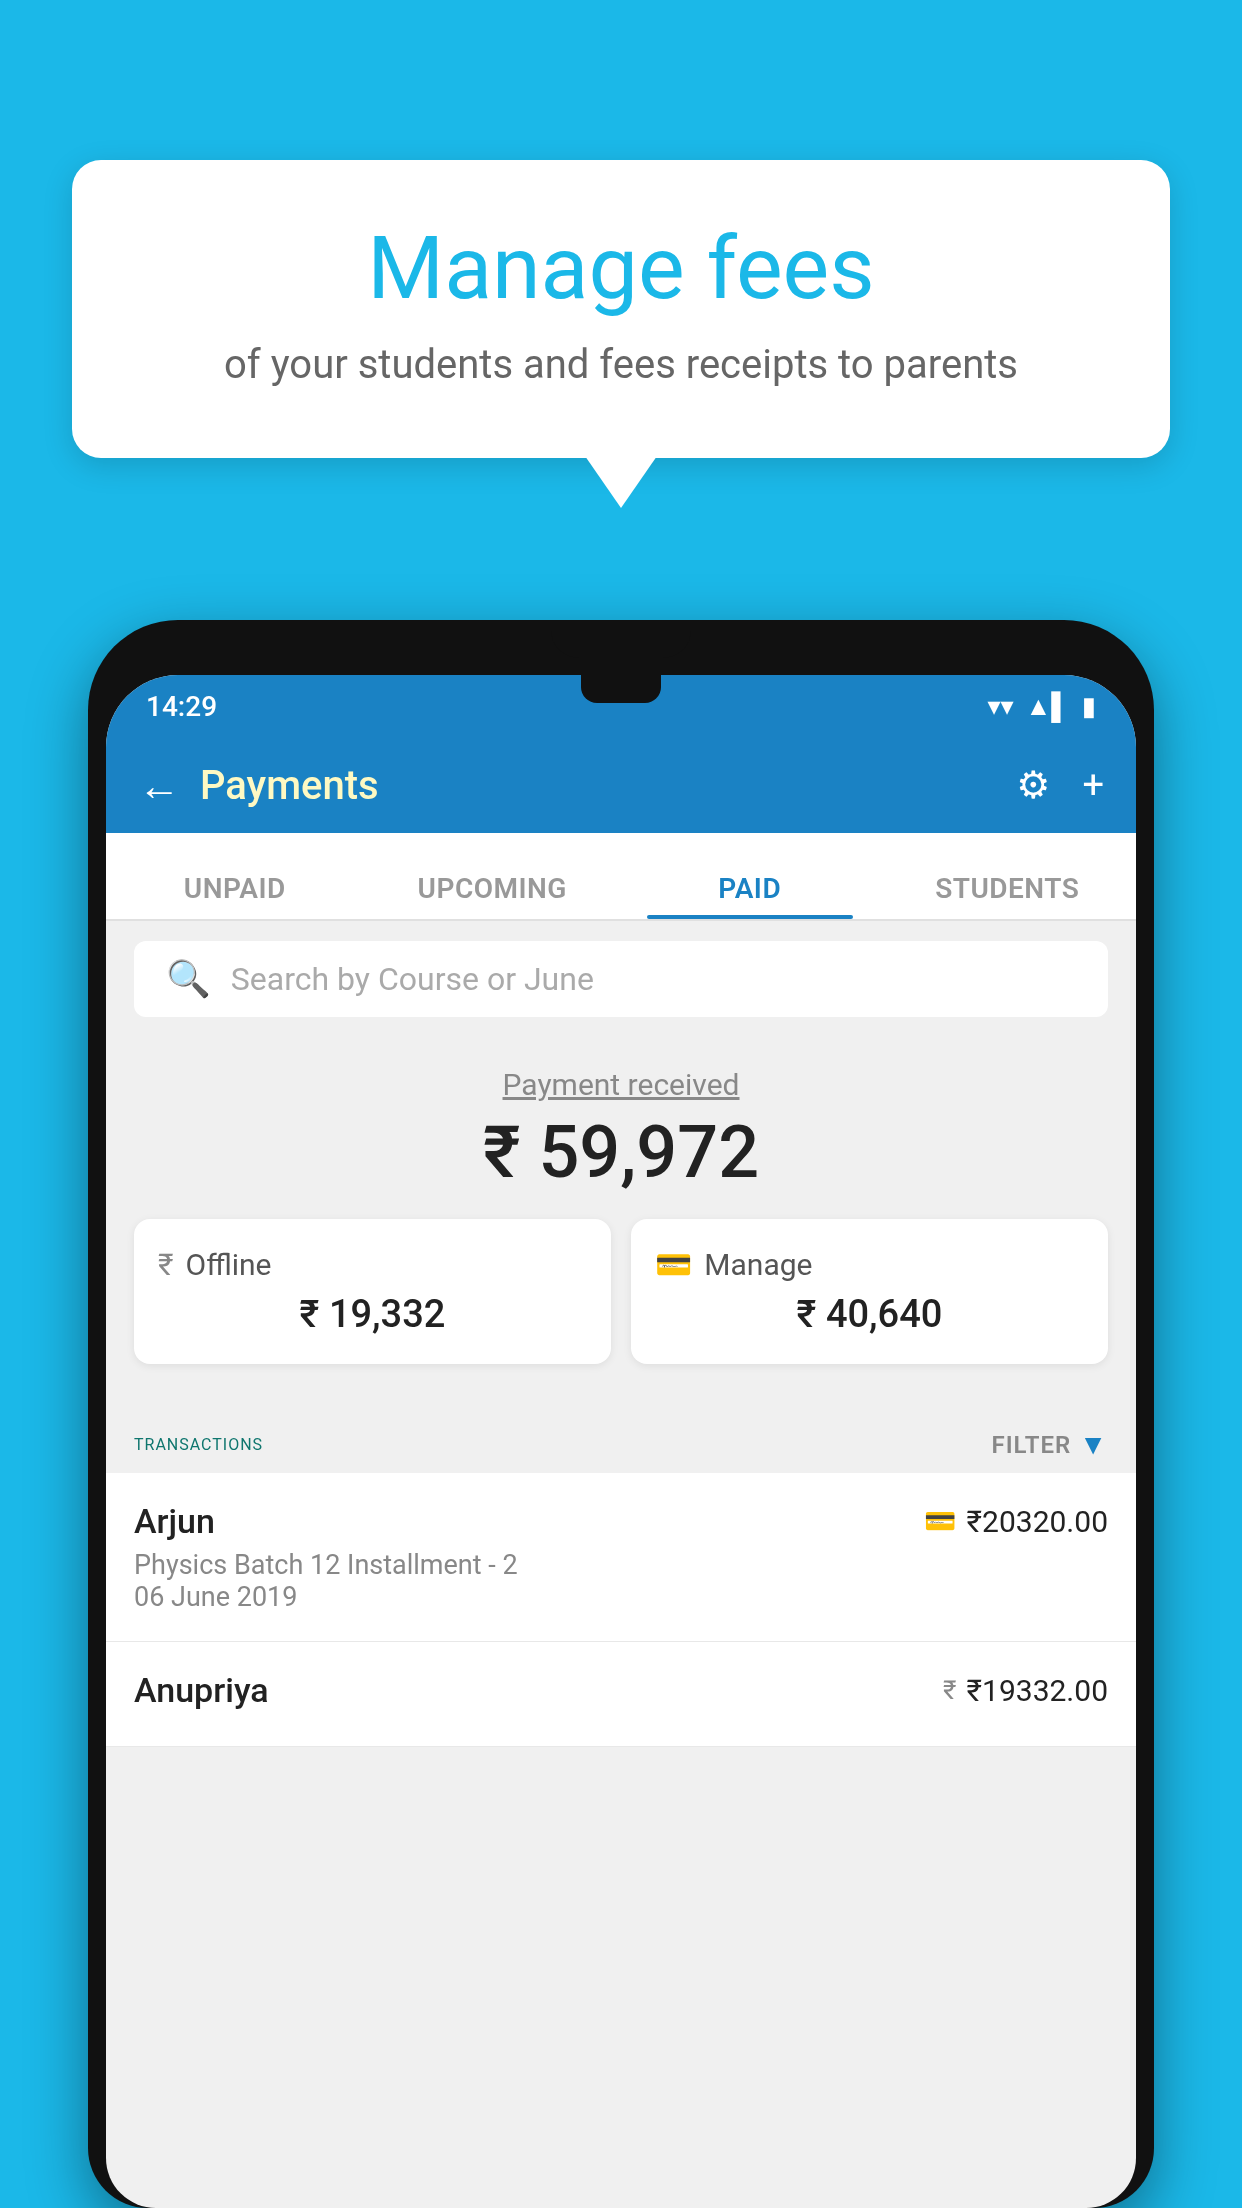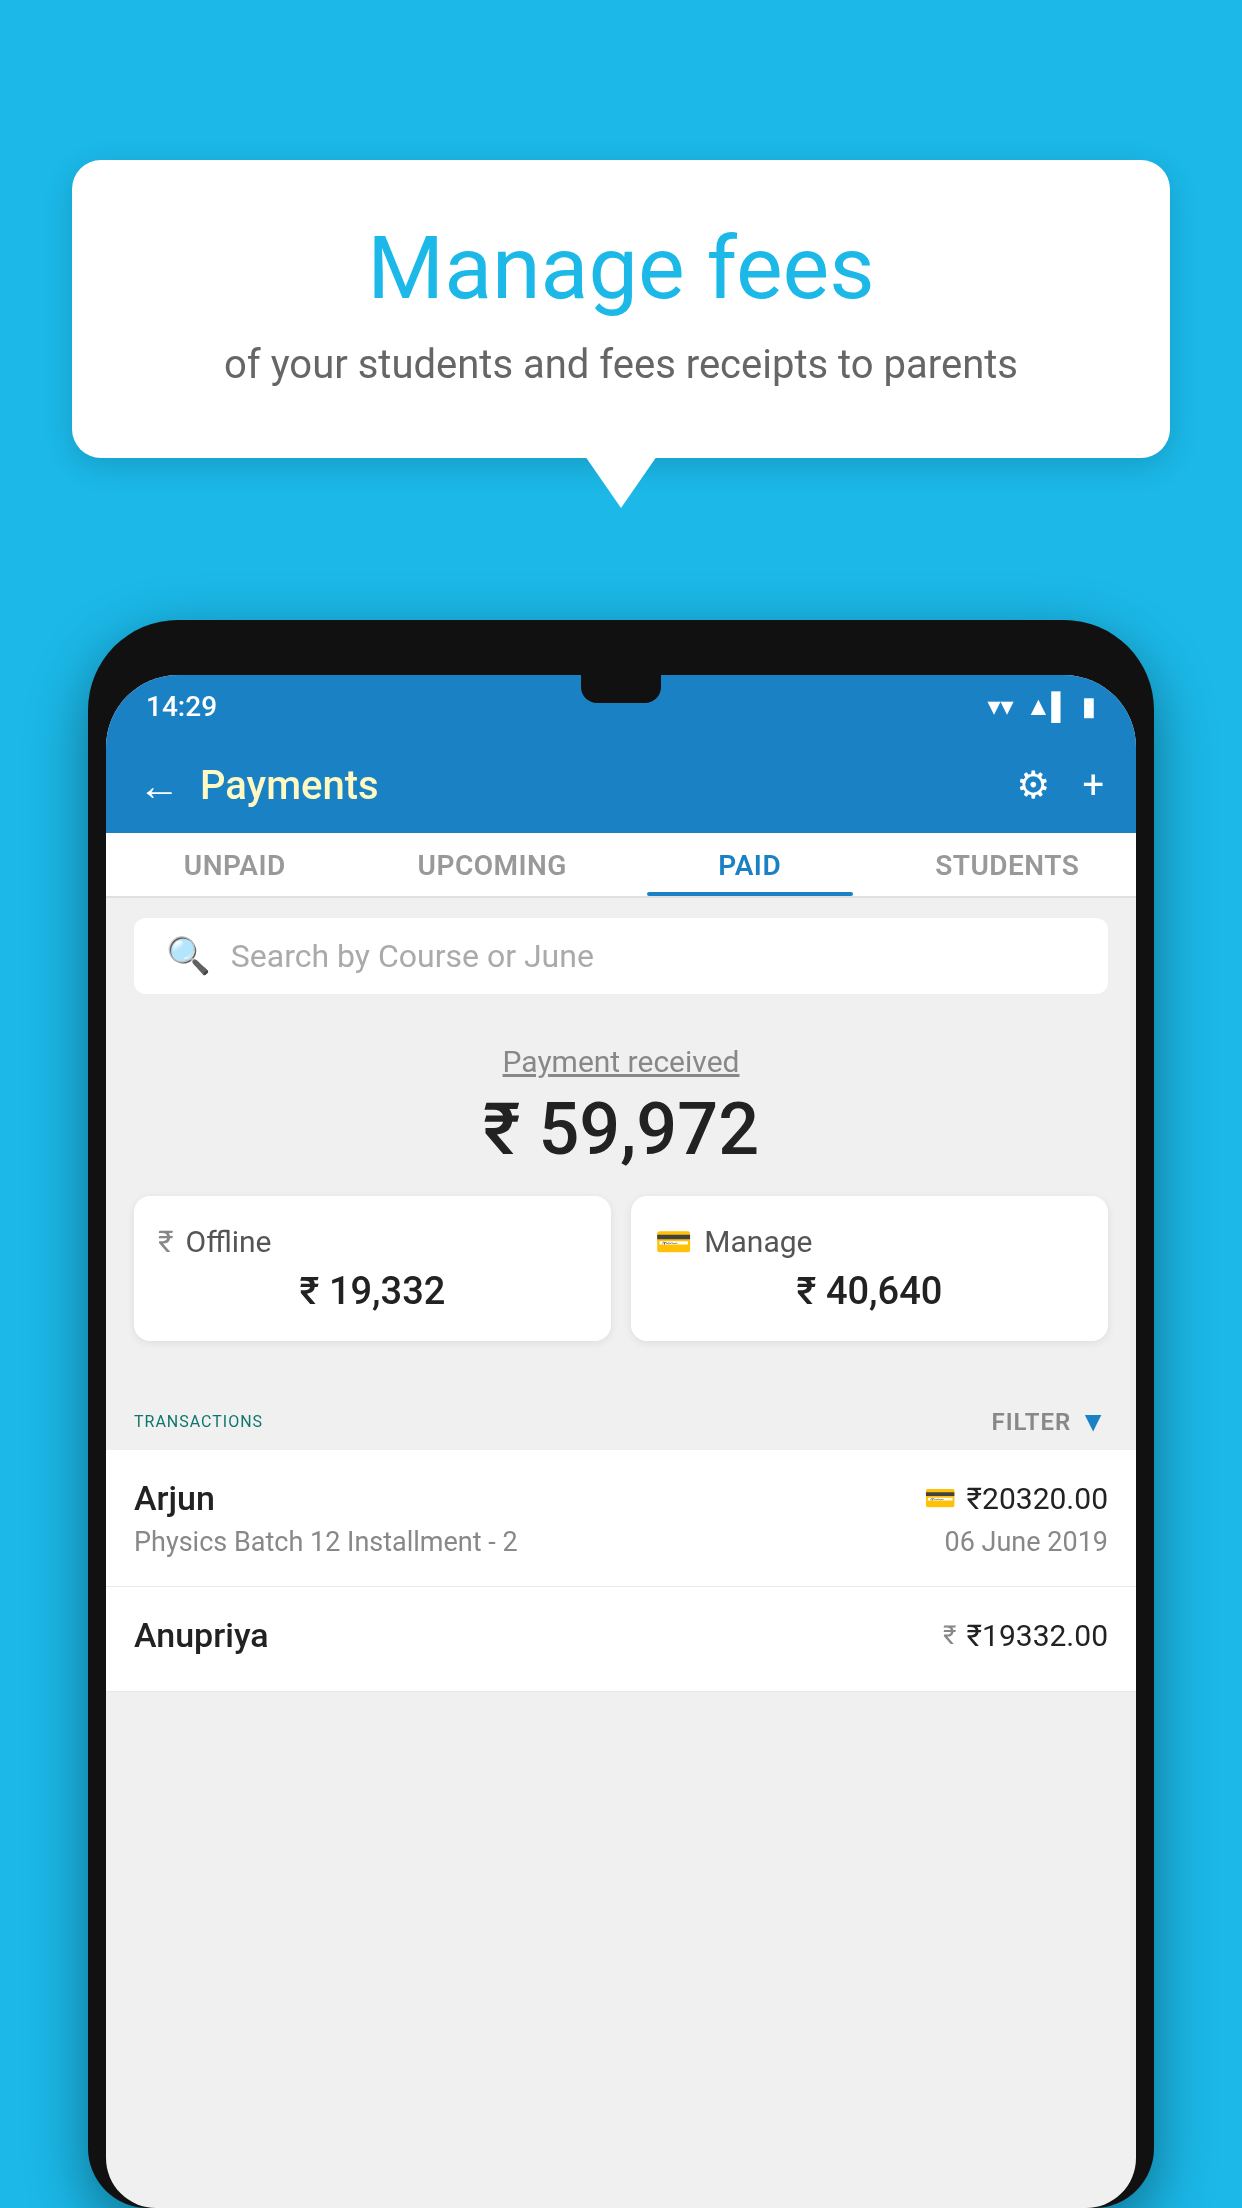--- a/index.html
+++ b/index.html
@@ -138,21 +138,21 @@
       color: white;
       font-size: 38px;
       cursor: pointer;
     }
 
     
     .tabs-bar {
       background: white;
       display: flex;
       border-bottom: 2px solid #e0e0e0;
-      height: 65px;
+      height: 88px;
       align-items: flex-end;
     }
     .tab-item {
       flex: 1;
       text-align: center;
       padding-bottom: 14px;
       font-size: 28px;
       font-weight: 600;
       color: #999;
       letter-spacing: 0.5px;
@@ -303,21 +303,22 @@
       gap: 10px;
       font-size: 30px;
       color: #222;
     }
     .payment-mode-icon {
       font-size: 26px;
       color: #888;
     }
     .transaction-detail {
       display: flex;
-      justify-content: space-between;
+      justify-content: center;
+      flex-direction: column;
     }
     .course-info {
       font-size: 27px;
       color: #888;
     }
     .transaction-date {
       font-size: 27px;
       color: #888;
     }
   </style>

